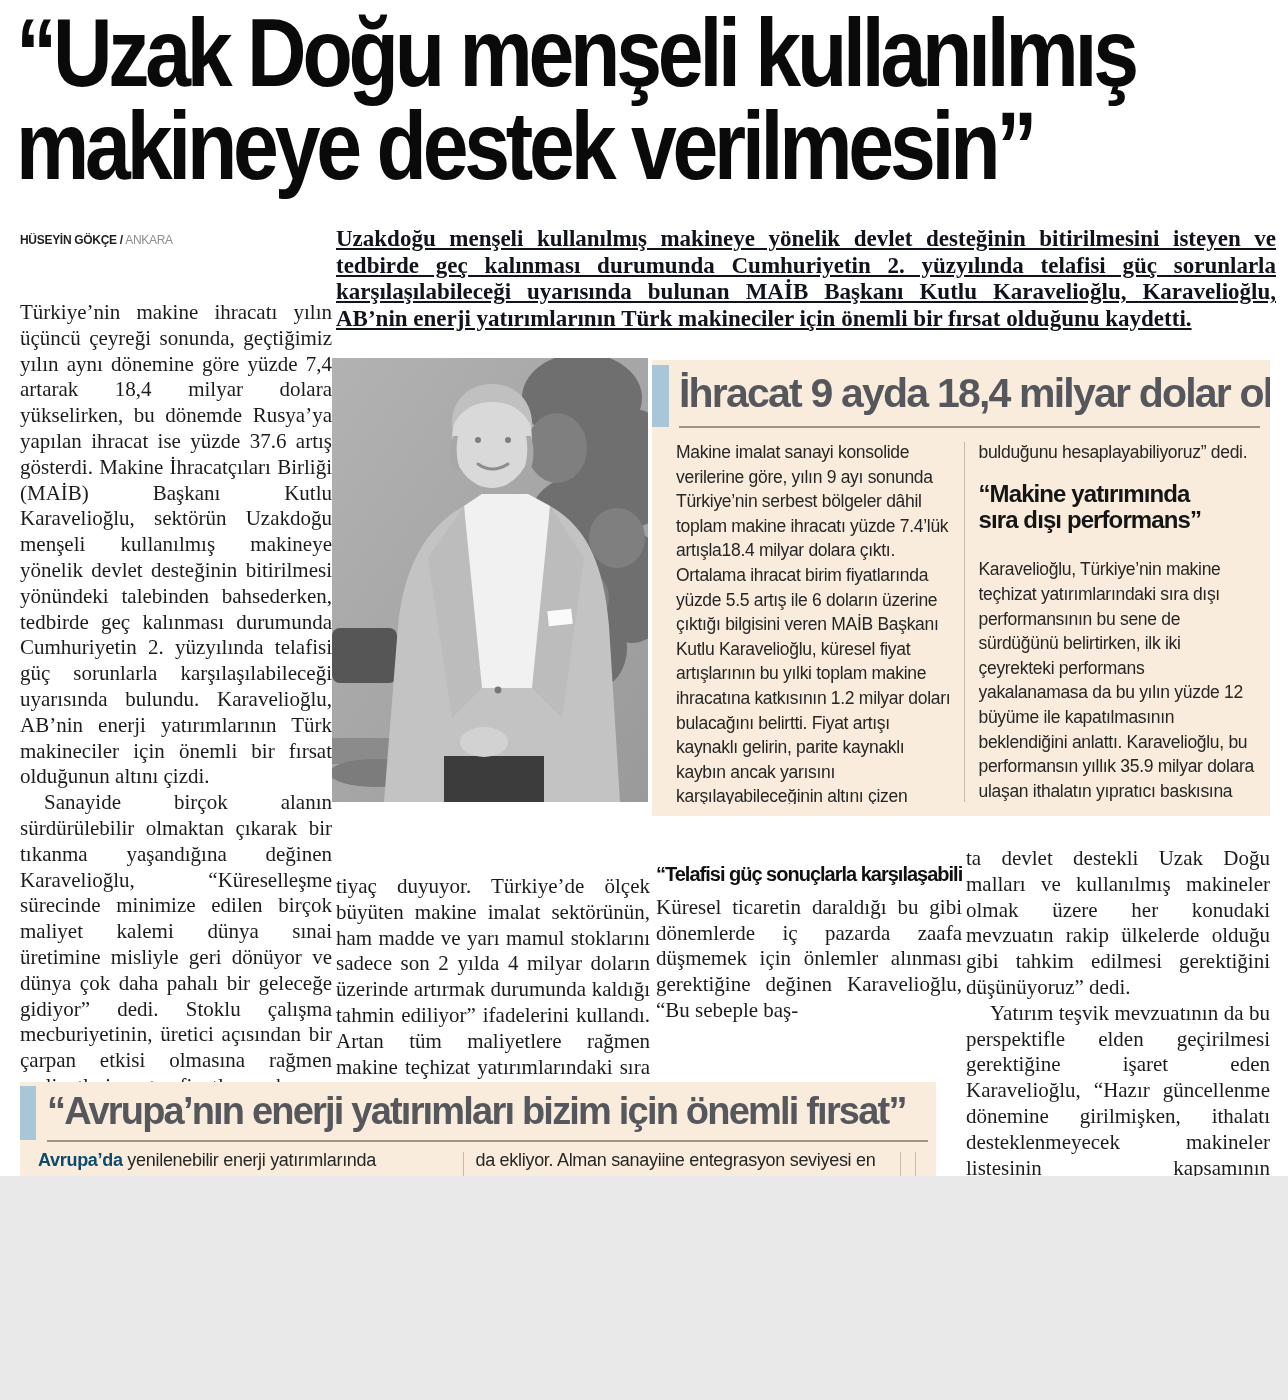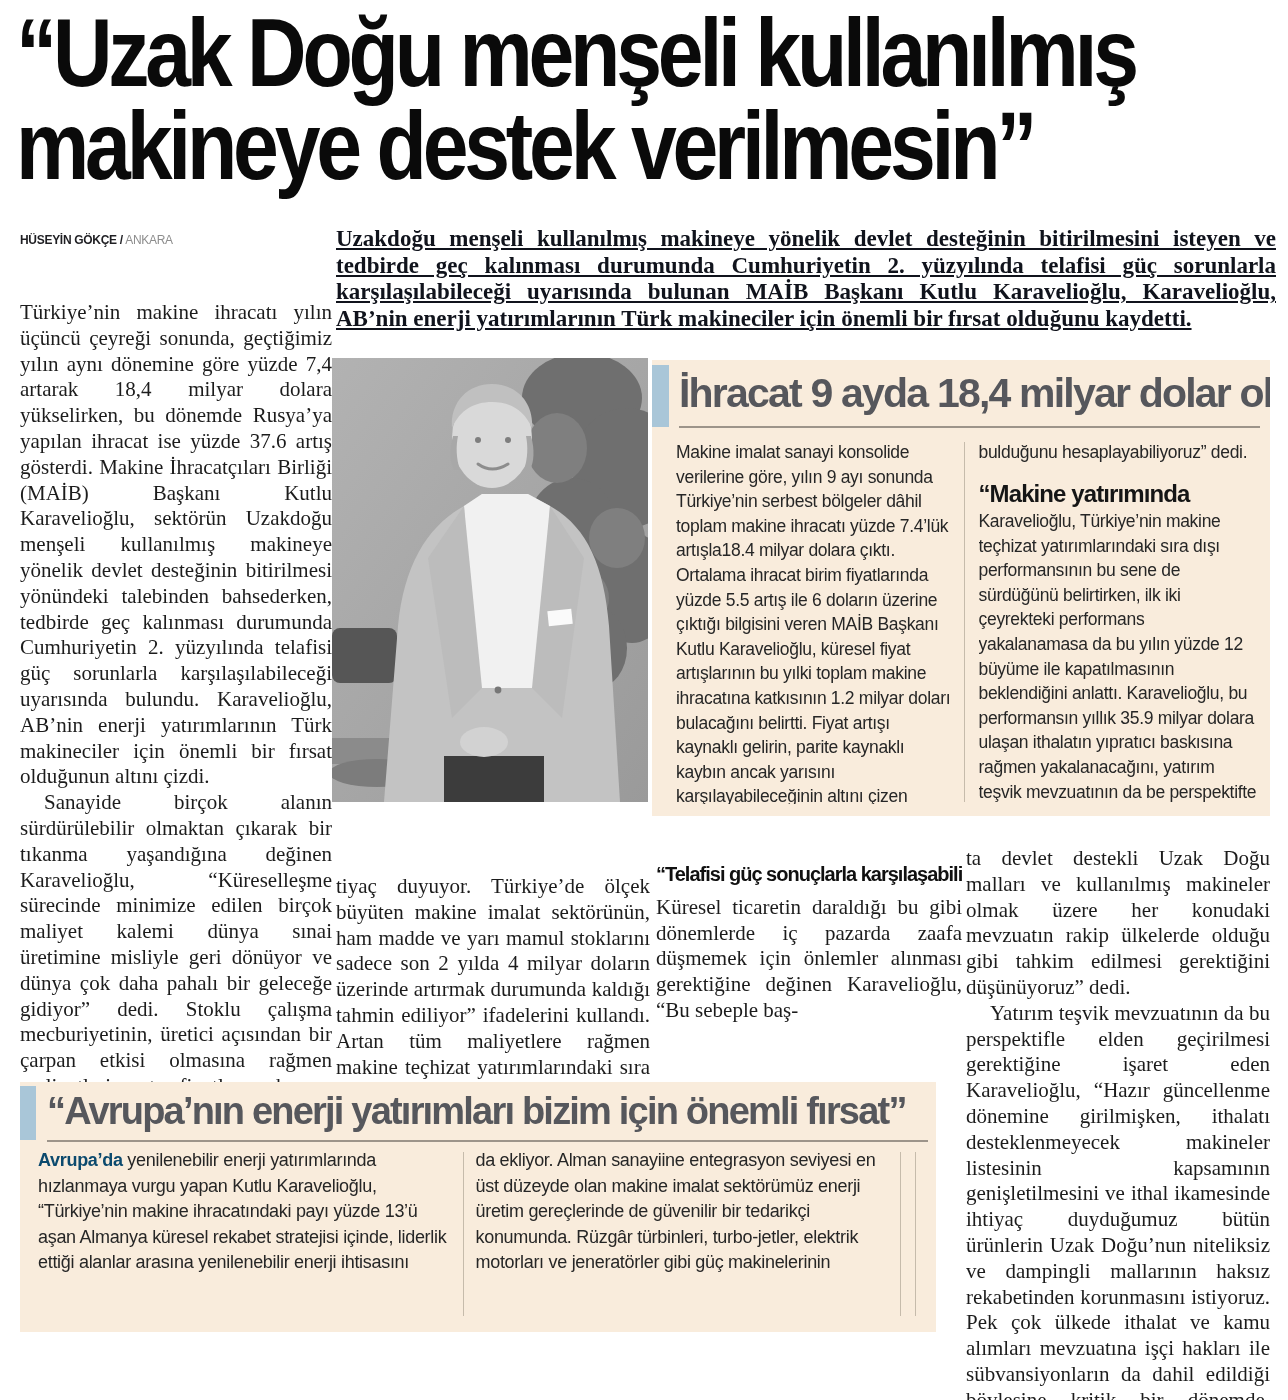--- a/index.html
+++ b/index.html
@@ -1,18 +1,18 @@
 <!DOCTYPE html>
 <html lang="tr"><head>
 <meta charset="utf-8">
 <style>
   * { margin:0; padding:0; box-sizing:border-box; }
   html,body { background:#e9e9e9; }
   .page {
-    position:relative; width:1288px; height:1400px; margin:0 auto;
+    position:relative; width:1288px; height:1176px; margin:0 auto;
     background:#ffffff; overflow:hidden;
     font-family:"Liberation Serif", serif; color:#1d1d1d;
   }
   
   .headline {
     position:absolute; left:16px; top:6px; width:1500px;
     transform:scaleX(0.85); transform-origin:0 0;
     font-family:"Liberation Sans", sans-serif; font-weight:bold;
     font-size:97px; line-height:0.96; letter-spacing:-5px; color:#0a0a0a;
     white-space:nowrap;
@@ -70,21 +70,21 @@
   .box-col {
     font-family:"Liberation Sans", sans-serif; font-size:17.5px;
     line-height:24.6px; letter-spacing:-0.3px; color:#262626; overflow:hidden;
   }
   #sidebar .box-col { flex:1; }
   #bottombox .box-col { flex:1; font-size:18px; line-height:25.5px; padding-right:10px; }
   .v-divider { width:1px; background:#c6bbab; margin:2px 14px 2px 8px; }
   #bottombox .v-divider { margin:4px 12px 4px 2px; }
   .sb-subhead {
     font-weight:bold; font-size:24px; line-height:1.1;
-    letter-spacing:-0.9px; color:#151515; margin:16px 0 2px;
+    letter-spacing:-0.9px; color:#151515; margin:16px 0 24px;
   }
   .lead-in { font-weight:bold; color:#0c4a6e; }
 </style>
 </head>
 <body>
 
 <div class="page">
 
   <div class="headline">
     <div>“Uzak Doğu menşeli kullanılmış</div>
@@ -154,20 +154,21 @@
     <div class="accent-bar"></div>
     <div class="box-title">İhracat 9 ayda 18,4 milyar dolar oldu</div>
     <div class="box-rule"></div>
     <div class="box-cols">
       <div class="box-col">Makine imalat sanayi konsolide verilerine göre, yılın 9 ayı sonunda Türkiye’nin serbest bölgeler dâhil toplam makine ihracatı yüzde 7.4’lük artışla18.4 milyar dolara çıktı. Ortalama ihracat birim fiyatlarında yüzde 5.5 artış ile 6 doların üzerine çıktığı bilgisini veren MAİB Başkanı Kutlu Karavelioğlu, küresel fiyat artışlarının bu yılki toplam makine ihracatına katkısının 1.2 milyar doları bulacağını belirtti. Fiyat artışı kaynaklı gelirin, parite kaynaklı kaybın ancak yarısını karşılayabileceğinin altını çizen Karavelioğlu, “Sterlin ve Euro’nun, dolar karşısında değer kayıplarının makine sektörü için külfetinin 9 ayda 1,5 milyar doları</div>
       <div class="v-divider"></div>
       <div class="box-col">
         <div>bulduğunu hesaplayabiliyoruz” dedi.</div>
         <div class="sb-subhead">
           <div>“Makine yatırımında</div>
+          <div>sıra dışı performans”</div>
         </div>
         <div>Karavelioğlu, Türkiye’nin makine teçhizat yatırımlarındaki sıra dışı performansının bu sene de sürdüğünü belirtirken, ilk iki çeyrekteki performans yakalanamasa da bu yılın yüzde 12 büyüme ile kapatılmasının beklendiğini anlattı. Karavelioğlu, bu performansın yıllık 35.9 milyar dolara ulaşan ithalatın yıpratıcı baskısına rağmen yakalanacağını, yatırım teşvik mevzuatının da be perspektifte elden geçirilmesini istedi.</div>
       </div>
     </div>
   </div>
 
   <div class="col" id="col2">
     <p>tiyaç duyuyor. Türkiye’de ölçek büyüten makine imalat sektörünün, ham madde ve yarı mamul stoklarını sadece son 2 yılda 4 milyar doların üzerinde artırmak durumunda kaldığı tahmin ediliyor” ifadelerini kullandı. Artan tüm maliyetlere rağmen makine teçhizat yatırımlarındaki sıra dışı performansın bu sene de sürdüğü bilgisini veren Karavelioğlu, “İlk iki çeyrekte yüzde 13,2 ve yüzde 17,8 olan artış hızı</p>
   </div>
 

